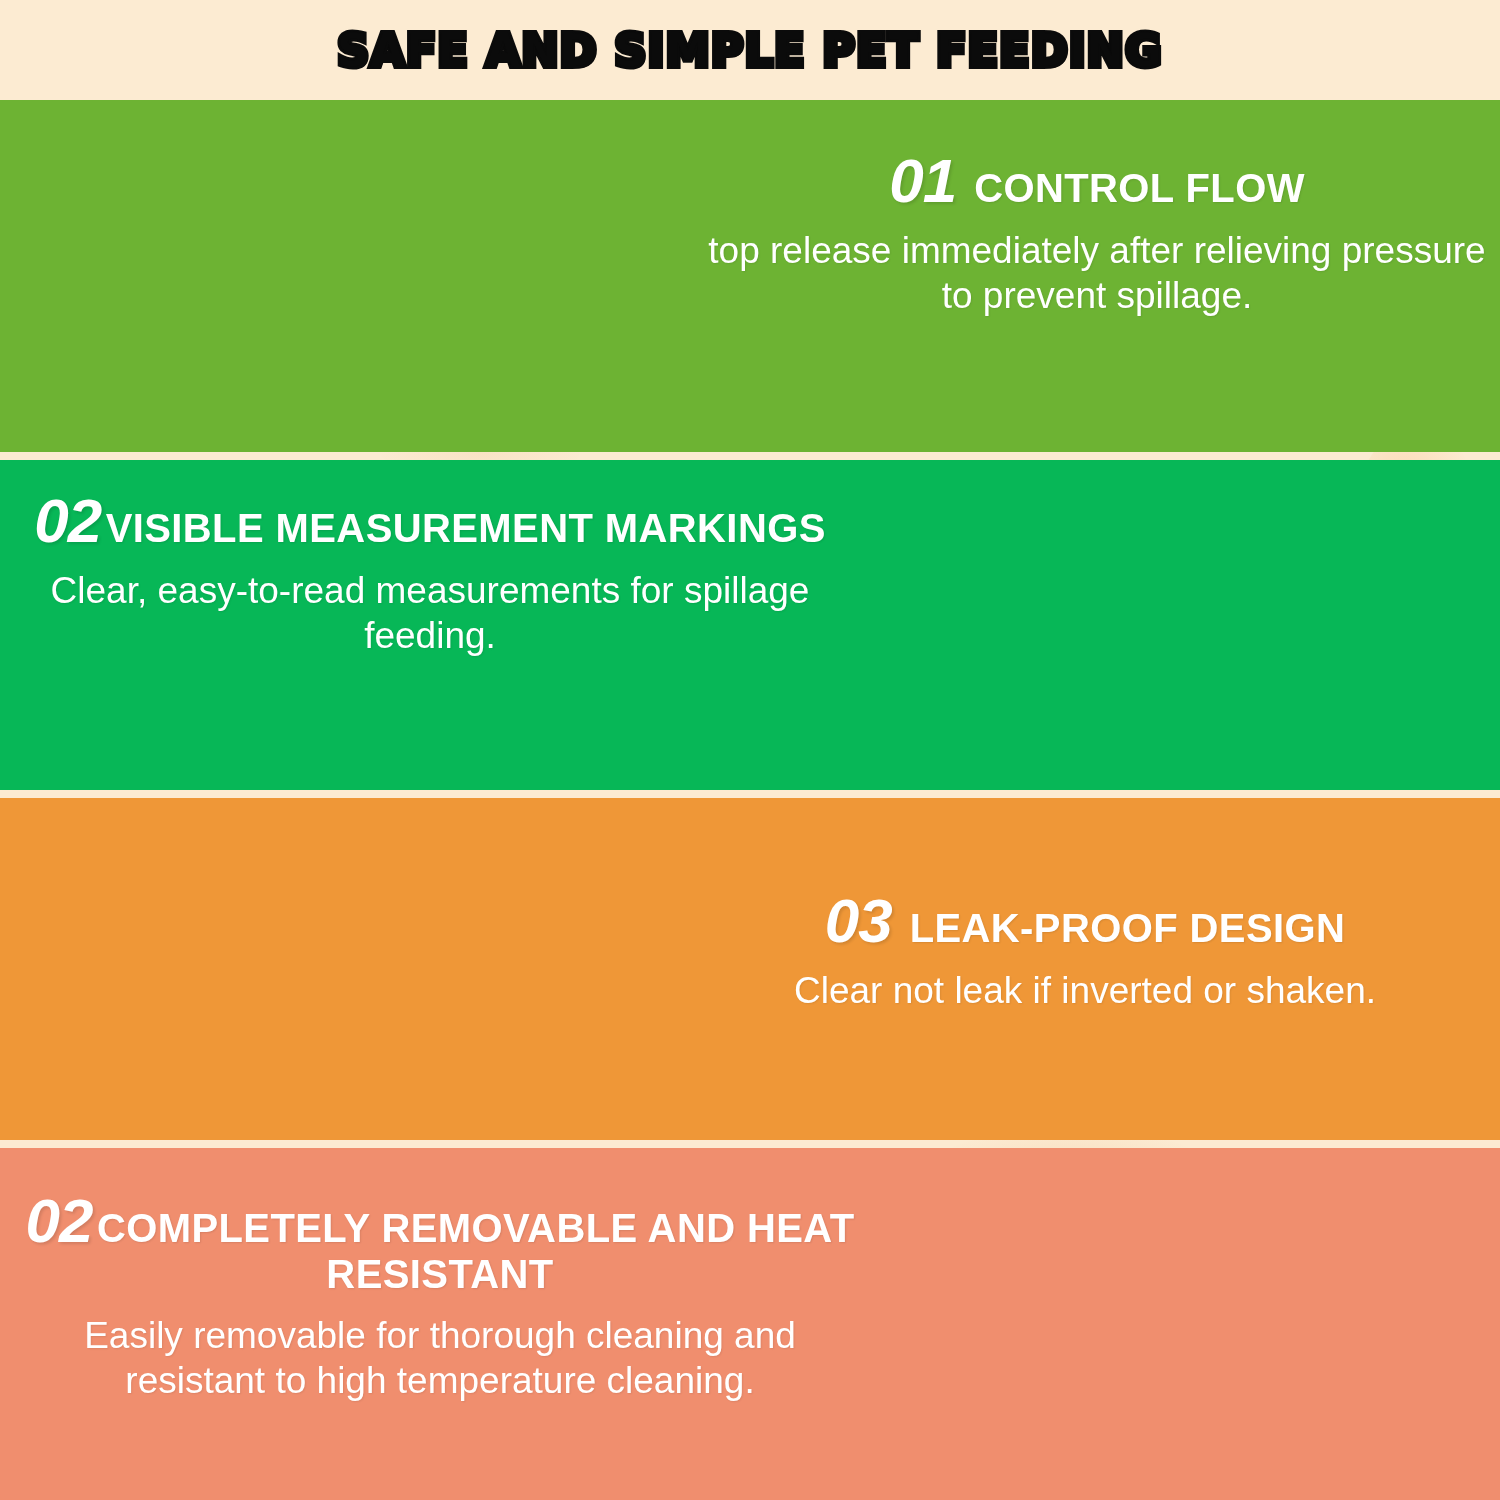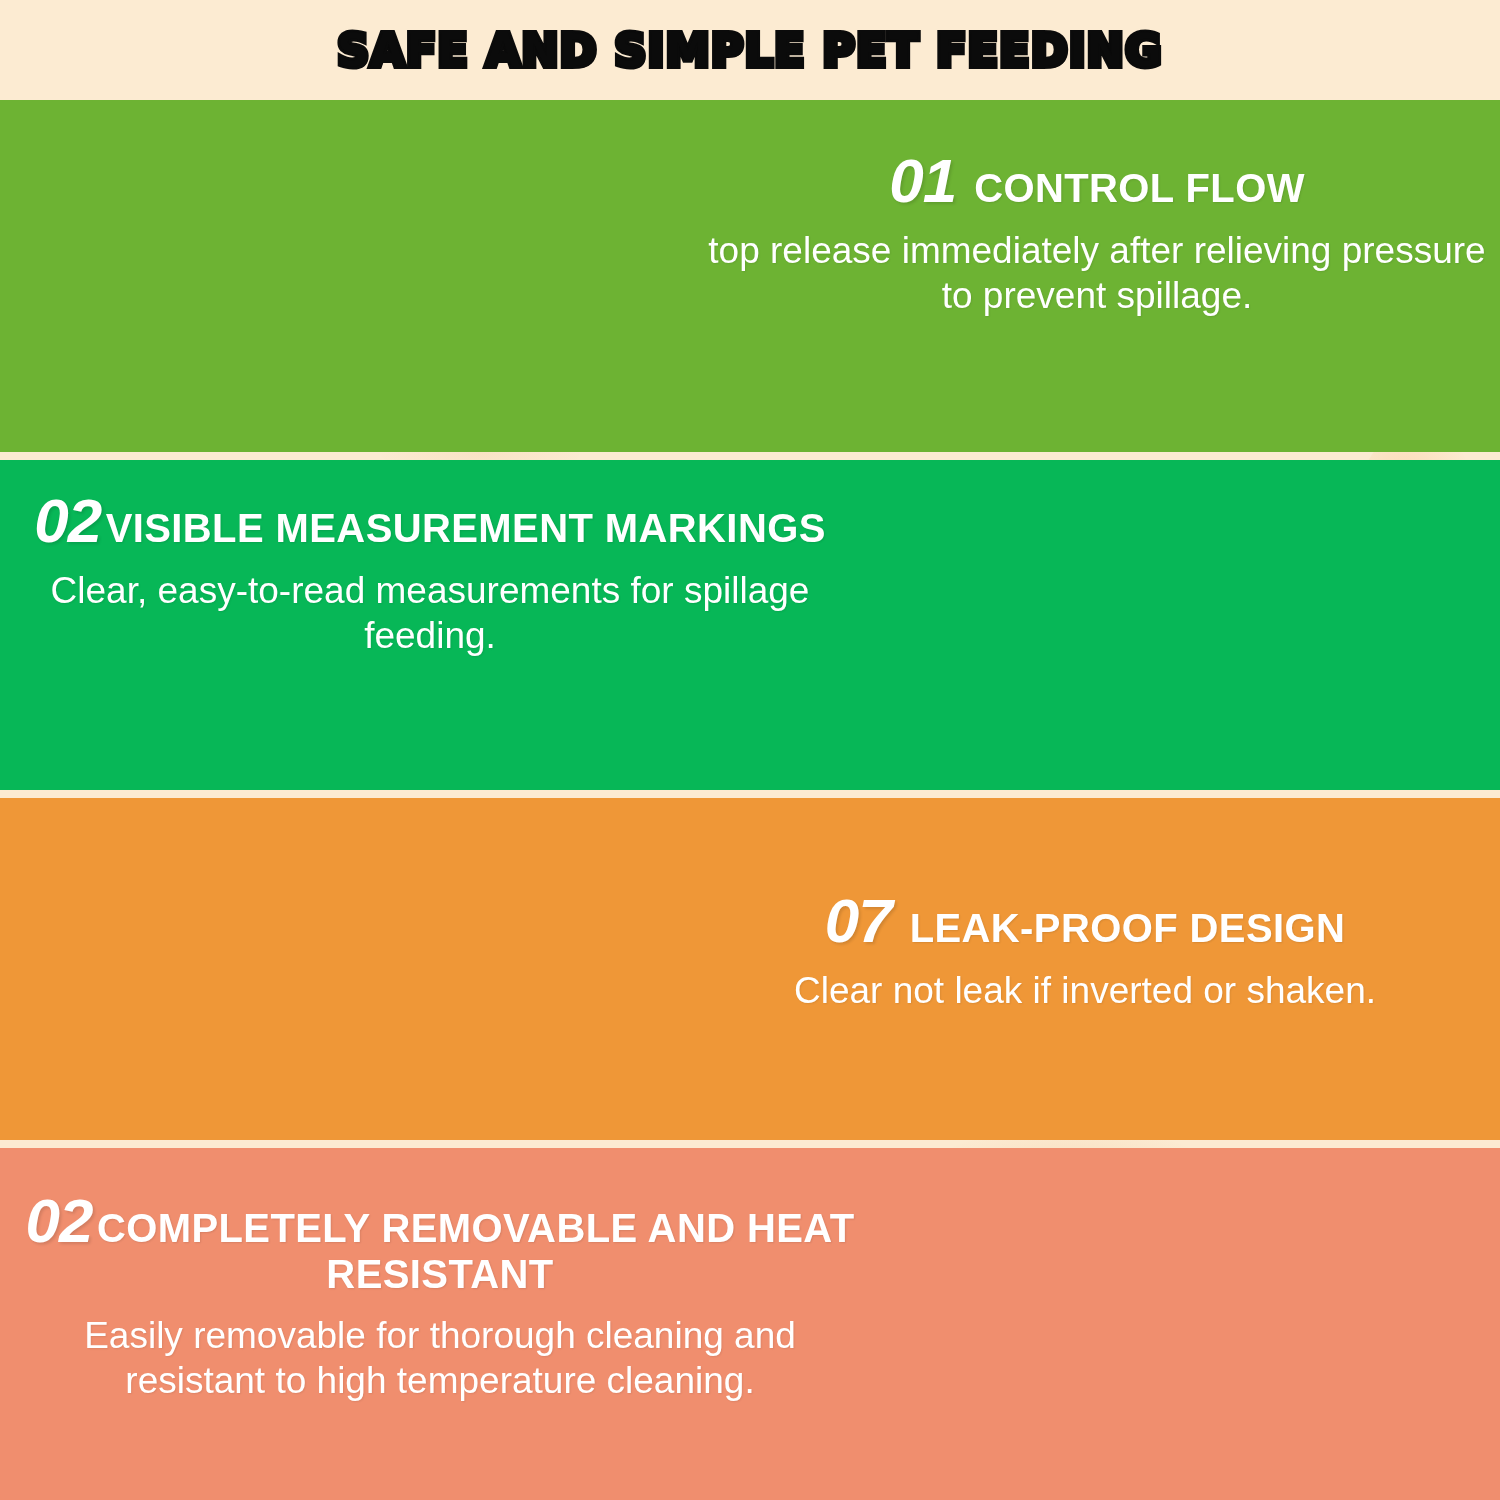--- a/index.html
+++ b/index.html
@@ -362,21 +362,21 @@
   <div class="photo p03">
     <div class="collar"></div>
     <div class="ring"></div>
     <div class="teat"></div>
     <div class="spout"></div>
   </div>
 </div>
 
 <div class="txt txt-03">
   <div class="head">
-    <span class="num">07</span>
+    <span class="num">03</span>
     <span class="head-label">LEAK-PROOF DESIGN</span>
   </div>
   <div class="desc">Clear not leak if inverted or shaken.</div>
 </div>
 
 <div class="band band-04"></div>
 
 <div class="frame frame-04">
   <div class="photo p04">
     <div class="basin"></div>

